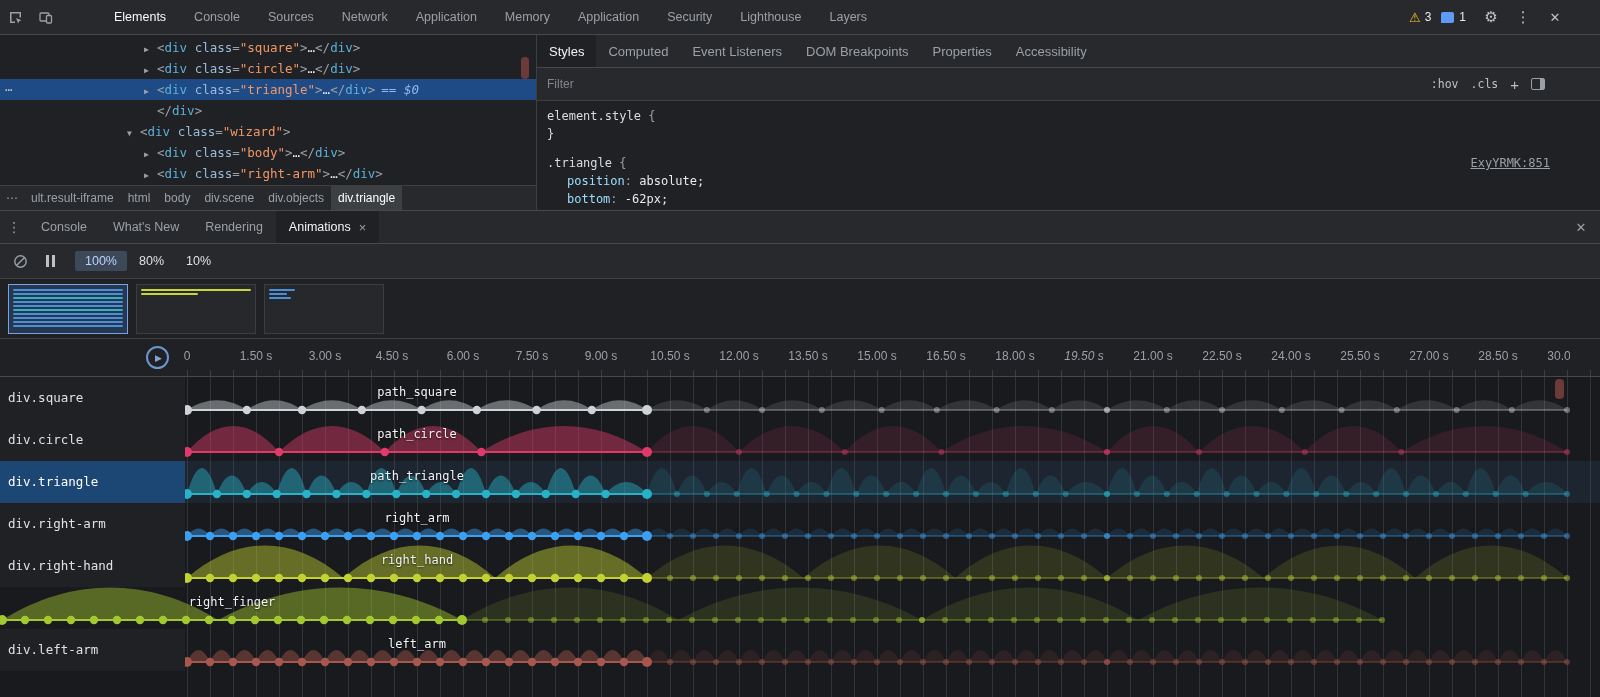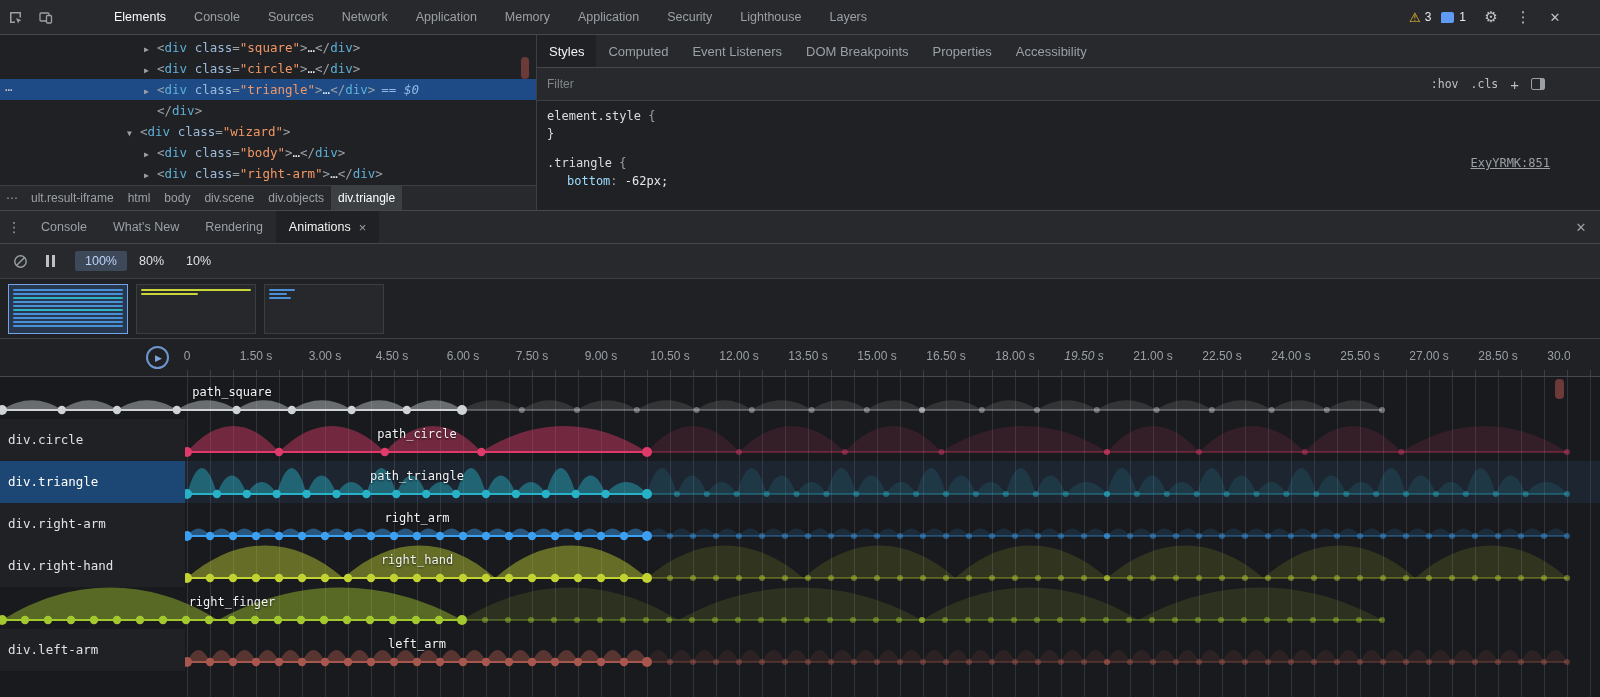--- a/index.html
+++ b/index.html
@@ -172,20 +172,21 @@
         <span class="collapse-icon"></span>
       </div>
     </div>
     <div id="style-rules">
         <div class="rule">
           <div class="rline"><span class="sel-text">element.style</span><span class="tk-p"> {</span></div>
           <div class="rline close-brace">}</div>
         </div>
         <div class="rule">
           <div class="rline"><span class="sel-text">.triangle</span><span class="tk-p"> {</span><a class="rule-link">ExyYRMK:851</a></div>
+          <div class="rline prop"><span class="prop-name">position</span><span class="tk-p">: </span><span class="prop-val">absolute;</span></div>
           <div class="rline prop"><span class="prop-name">bottom</span><span class="tk-p">: </span><span class="prop-val">-62px;</span></div>
         </div>
       </div>
   </div>
 </div>
 
 <div id="drawer-tabs">
   <span class="drawer-kebab">⋮</span>
   <div id="dtabs" style="display:flex;align-items:stretch">
       <div class="dtab">
@@ -271,20 +272,21 @@
         <span class="rl" style="left: 1360px;">25.50 s</span>
         <span class="rl" style="left: 1429px;">27.00 s</span>
         <span class="rl" style="left: 1498px;">28.50 s</span>
         <span class="rl" style="left: 1567px;">30.00 s</span>
       </div>
   </div>
   <div id="rows">
     <div id="grid"></div>
     <div id="tl-scroll-thumb"></div>
   <div class="arow">
+        <div class="rlabel">div.square</div>
         <div class="rtrack">
           <svg width="1415" height="42">
             <path d="M2 33 C21.136000000000003 19.950000000000003,42.664 19.950000000000003,61.800000000000004 33 Z" fill="#cfd2d6" fill-opacity="0.45"></path>
             <path d="M61.800000000000004 33 C79.464 19.950000000000003,99.336 19.950000000000003,117 33 Z" fill="#cfd2d6" fill-opacity="0.45"></path>
             <path d="M117 33 C136.136 19.950000000000003,157.664 19.950000000000003,176.79999999999998 33 Z" fill="#cfd2d6" fill-opacity="0.45"></path>
             <path d="M176.79999999999998 33 C195.93599999999998 19.950000000000003,217.464 19.950000000000003,236.6 33 Z" fill="#cfd2d6" fill-opacity="0.45"></path>
             <path d="M236.6 33 C254.264 19.950000000000003,274.136 19.950000000000003,291.8 33 Z" fill="#cfd2d6" fill-opacity="0.45"></path>
             <path d="M291.8 33 C310.936 19.950000000000003,332.464 19.950000000000003,351.59999999999997 33 Z" fill="#cfd2d6" fill-opacity="0.45"></path>
             <path d="M351.59999999999997 33 C369.264 19.950000000000003,389.13599999999997 19.950000000000003,406.8 33 Z" fill="#cfd2d6" fill-opacity="0.45"></path>
             <path d="M406.8 33 C424.464 19.950000000000003,444.336 19.950000000000003,462 33 Z" fill="#cfd2d6" fill-opacity="0.45"></path>

